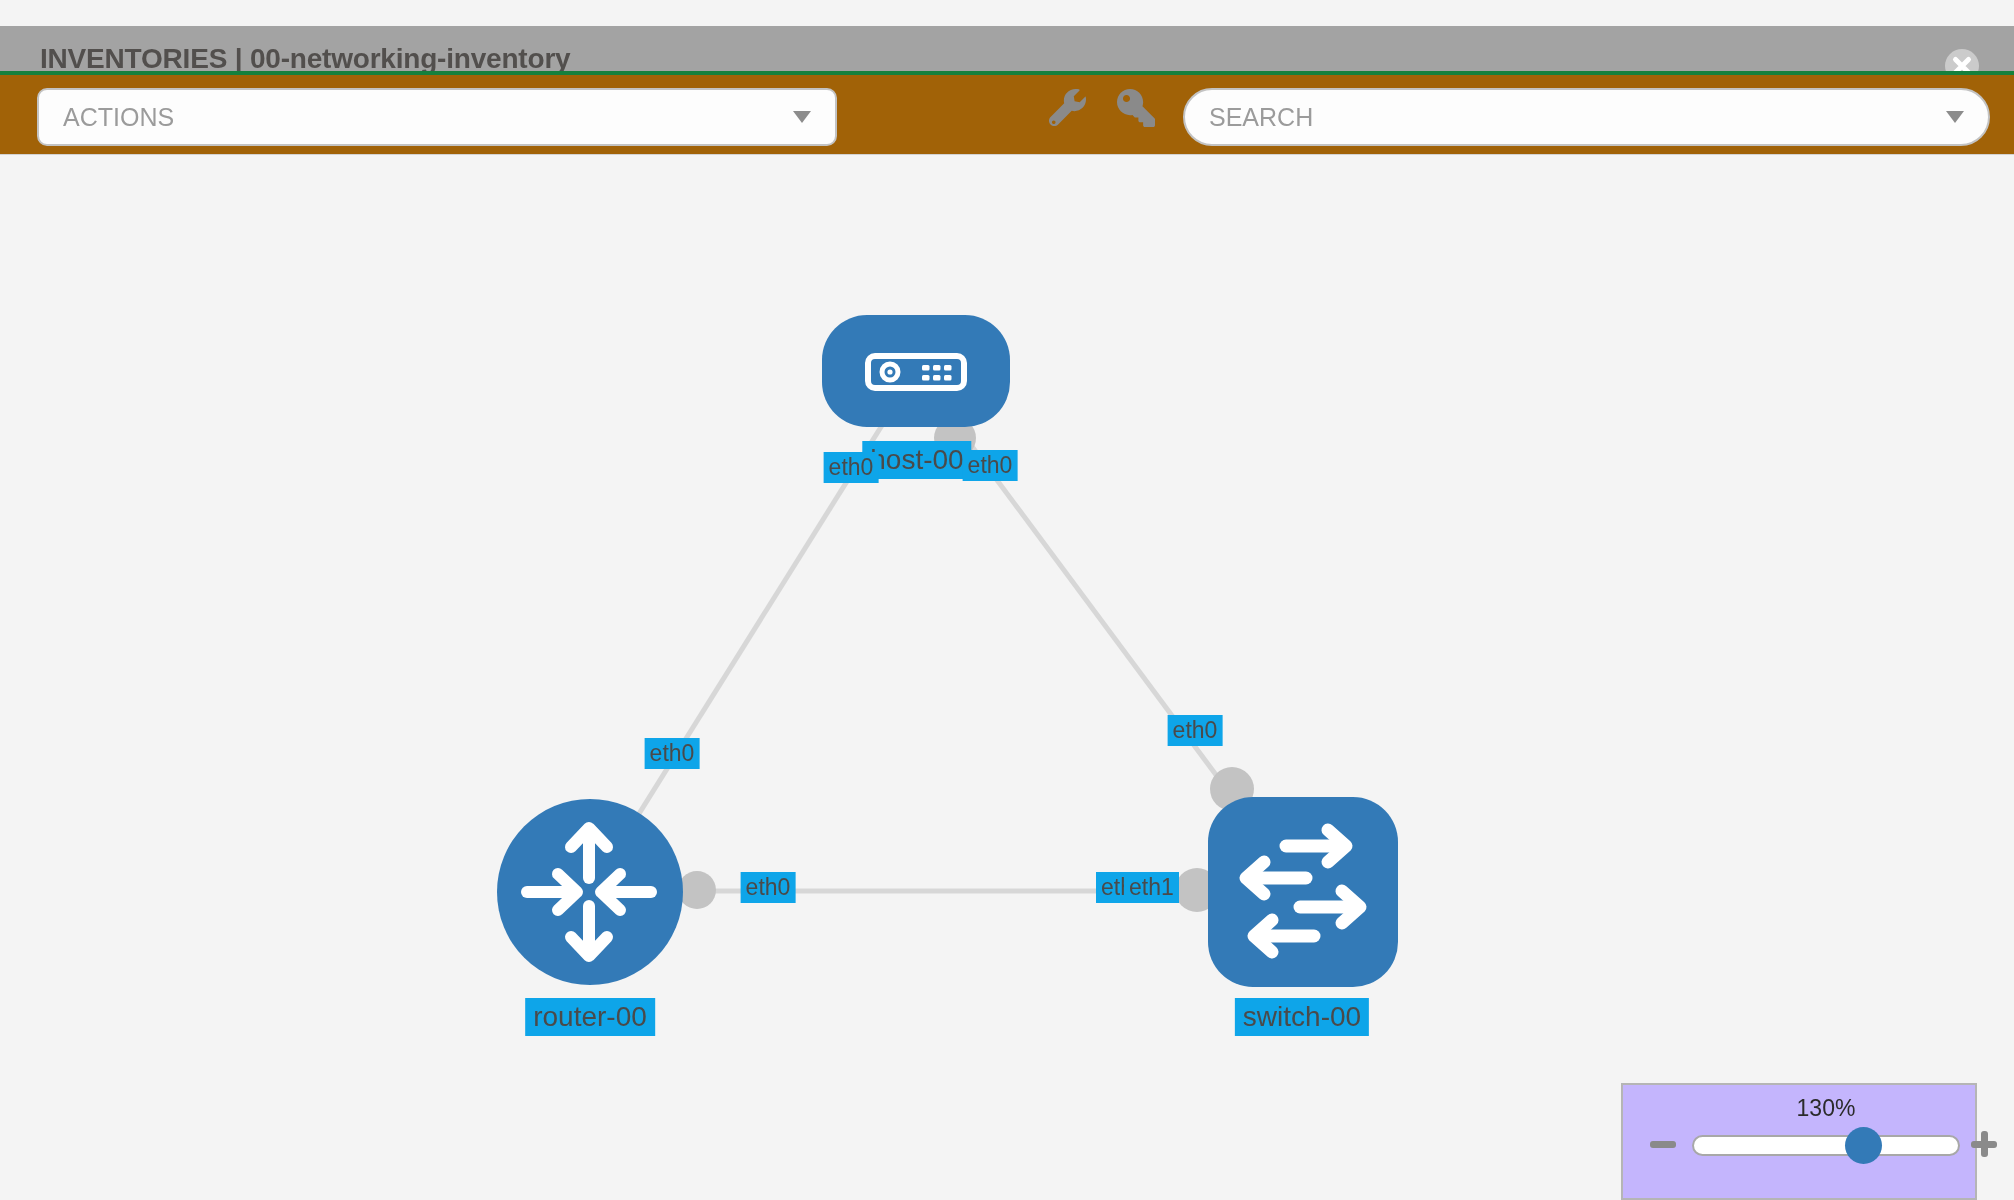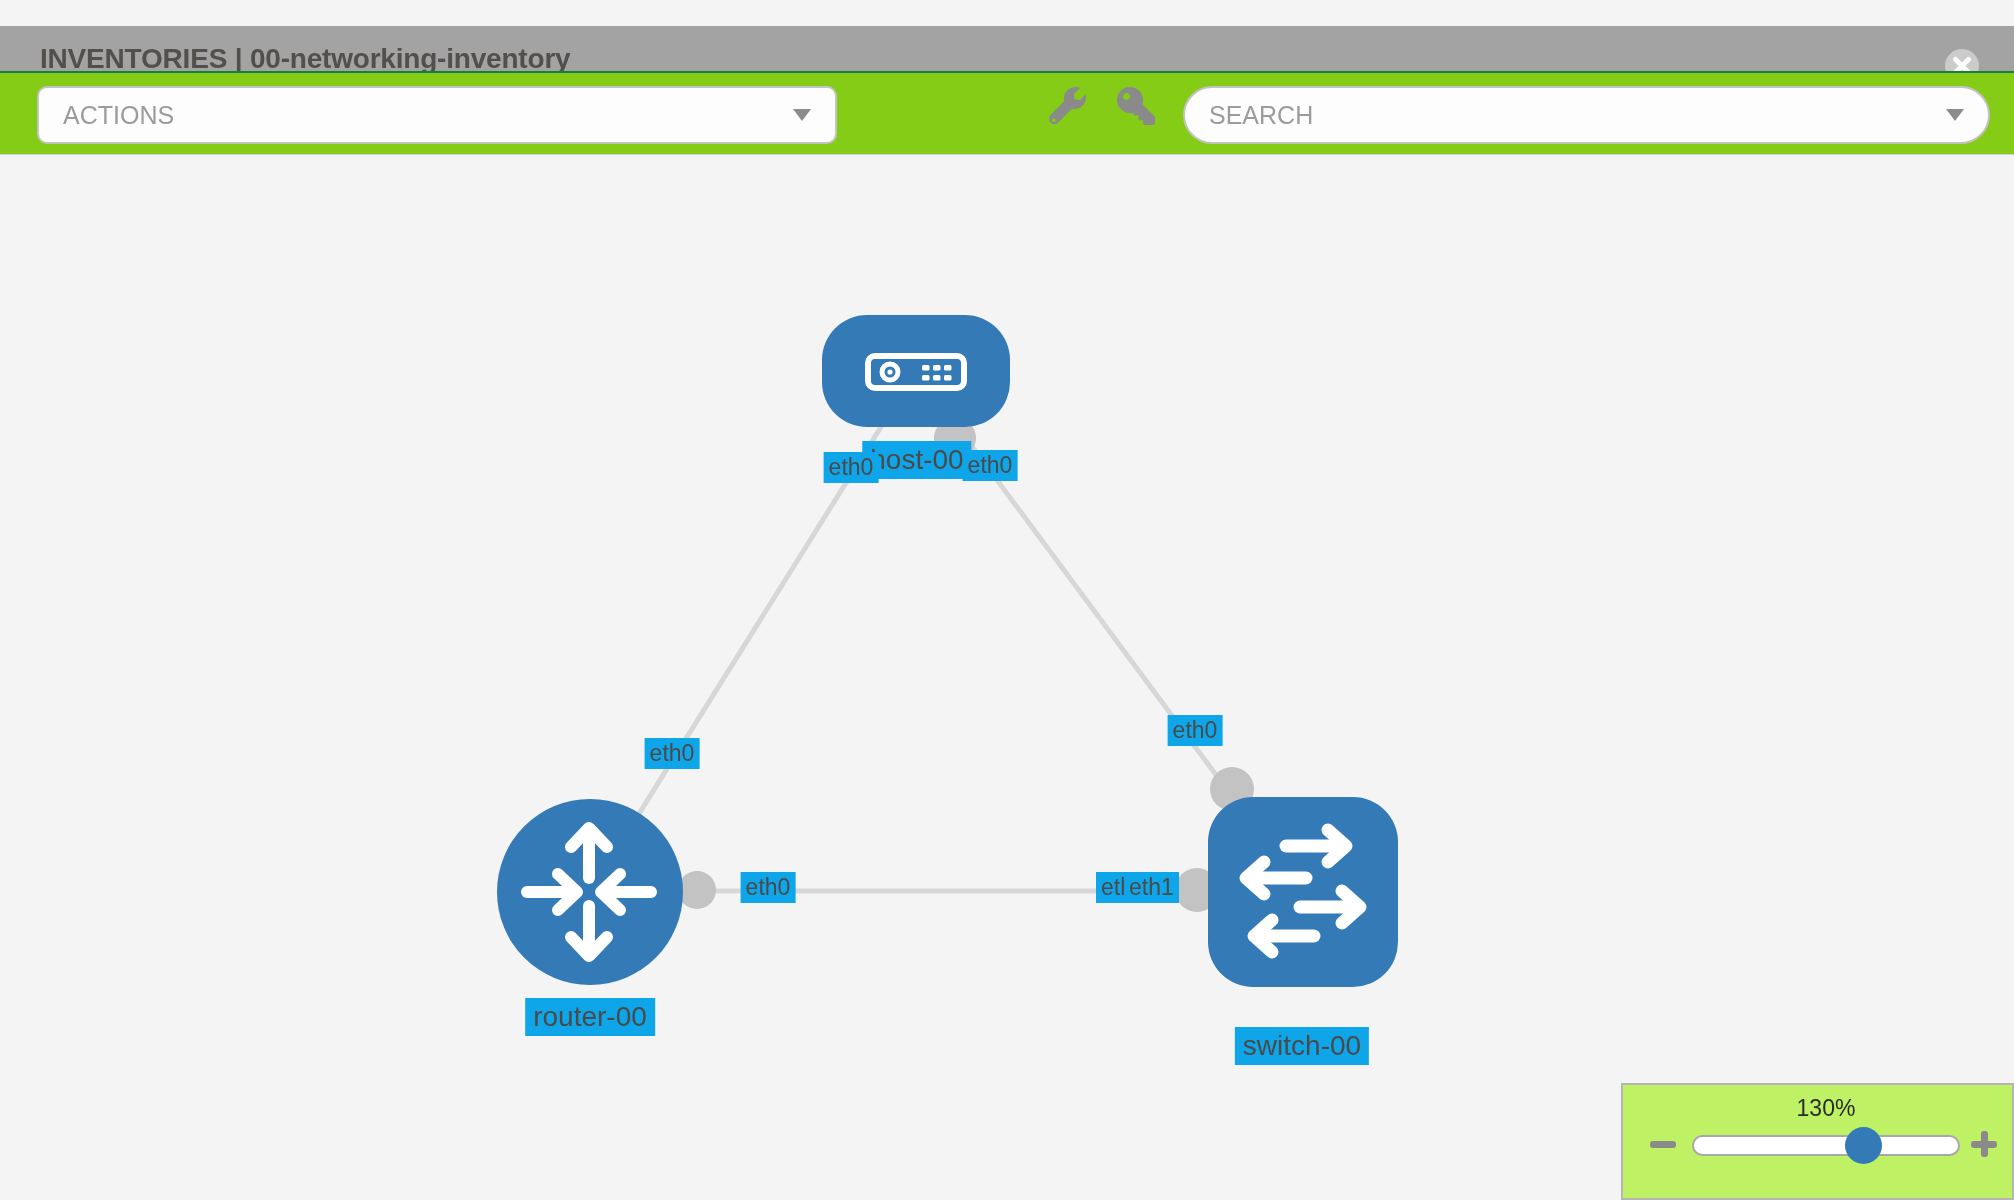--- a/index.html
+++ b/index.html
@@ -5,42 +5,42 @@
   html,body{margin:0;padding:0;background:#fff;}
   *{box-sizing:border-box;font-family:"Liberation Sans","DejaVu Sans",sans-serif;}
   #app{position:relative;width:2014px;height:1200px;overflow:hidden;background:#f4f4f4;}
 
   
   .header{position:absolute;left:0;top:0;width:2014px;height:71px;background:#a3a3a3;z-index:5;margin-top:26px;}
   .page-title{position:absolute;left:40px;top:17px;font-size:28px;font-weight:700;color:#524f4d;letter-spacing:-0.2px;}
   .close-btn{position:absolute;right:34px;top:22px;width:36px;height:36px;border:none;background:transparent;padding:0;cursor:pointer;}
 
   
-  .toolbar{position:absolute;left:0;top:71px;width:2014px;height:84px;background:#84cc16;border-top:2px solid #15803d;border-bottom:1px solid #d2d2d2;z-index:5;}
+  .toolbar{position:absolute;left:0;top:71px;width:2014px;height:84px;background:#a16207;border-top:4px solid #15803d;border-bottom:1px solid #d2d2d2;z-index:5;}
   .dropdown{position:absolute;top:13px;height:58px;background:#fdfdfd;border:2px solid #c3c3c3;border-radius:10px;display:flex;align-items:center;padding:0 24px;cursor:pointer;}
   .dropdown.actions{left:37px;width:800px;}
   .dropdown.search{left:1183px;width:807px;border-radius:29px;}
   .dropdown-label{font-size:25px;color:#9b9b9b;flex:1;text-align:left;}
   .caret{width:0;height:0;border-left:9px solid transparent;border-right:9px solid transparent;border-top:12px solid #8c8c8c;}
   .tool-btn{position:absolute;top:12px;width:44px;height:44px;border:none;background:transparent;padding:0;cursor:pointer;}
   .tool-btn.wrench{left:1046px;}
   .tool-btn.key{left:1114px;}
 
   
   .canvas{position:absolute;left:0;top:155px;width:2014px;height:1045px;background:#f4f4f4;z-index:1;}
   .graph-svg{position:absolute;left:0;top:0;width:2014px;height:1200px;z-index:2;}
 
   
   .tag{position:absolute;z-index:3;background:#0ea5e9;color:#4a4a4a;white-space:nowrap;}
   .node-tag{font-size:28px;padding:3px 8px;transform:translateX(-50%);}
   .if-tag{font-size:23px;padding:2px 5px;transform:translateX(-50%);}
   .if-tag.abs{transform:none;}
 
   
-  .zoom-panel{position:absolute;left:1621px;top:1083px;width:393px;height:117px;background:#bef264;border:2px solid #b5b5b5;z-index:6;}
+  .zoom-panel{position:absolute;left:1621px;top:1083px;width:356px;height:117px;background:#c4b5fd;border:2px solid #b5b5b5;z-index:6;}
   .zoom-level{position:absolute;left:69px;top:10px;width:268px;text-align:center;font-size:23px;color:#2b2b2b;}
   .zoom-out{position:absolute;left:25px;top:46px;width:30px;height:26px;border:none;background:transparent;padding:0;cursor:pointer;}
   .minus-bar{position:absolute;left:2px;top:10px;width:26px;height:7px;border-radius:3px;background:#8a8a8a;}
   .zoom-in{position:absolute;left:346px;top:44px;width:30px;height:30px;border:none;background:transparent;padding:0;cursor:pointer;}
   .plus-h{position:absolute;left:2px;top:12px;width:26px;height:7px;border-radius:3px;background:#8a8a8a;}
   .plus-v{position:absolute;left:11.5px;top:2px;width:7px;height:26px;border-radius:3px;background:#8a8a8a;}
   .zoom-slider{position:absolute;left:69px;top:50px;width:268px;height:21px;background:#fff;border:2px solid #a8a8a8;border-radius:12px;cursor:pointer;}
   .zoom-thumb{position:absolute;left:222px;top:42px;width:37px;height:37px;border-radius:50%;background:#337ab7;cursor:grab;}
 </style>
 </head>
@@ -100,21 +100,21 @@
         <path d="M1300 907 L1356 907"></path>
           <path d="M1342 891 L1360 907 L1342 923"></path>
         <path d="M1314 936 L1258 936"></path>
           <path d="M1272 920 L1254 936 L1272 952"></path>
       </g>
     </g>
   </svg>
 
   <div class="tag node-tag" style="left:917px;top:441px;">host-00</div>
   <div class="tag node-tag" style="left:590px;top:998px;">router-00</div>
-  <div class="tag node-tag" style="left:1302px;top:998px;margin-top:29px;">switch-00</div>
+  <div class="tag node-tag" style="left:1302px;top:998px;">switch-00</div>
 
   <div class="tag if-tag" style="left:851px;top:452px;">eth0</div>
   <div class="tag if-tag" style="left:990px;top:450px;">eth0</div>
   <div class="tag if-tag" style="left:672px;top:738px;">eth0</div>
   <div class="tag if-tag" style="left:1195px;top:715px;">eth0</div>
   <div class="tag if-tag" style="left:768px;top:872px;">eth0</div>
   <div class="tag if-tag abs" style="left:1096px;top:872px;z-index:3;">eth0</div>
   <div class="tag if-tag abs" style="left:1124px;top:872px;z-index:4;">eth1</div>
 
   <div class="header">

